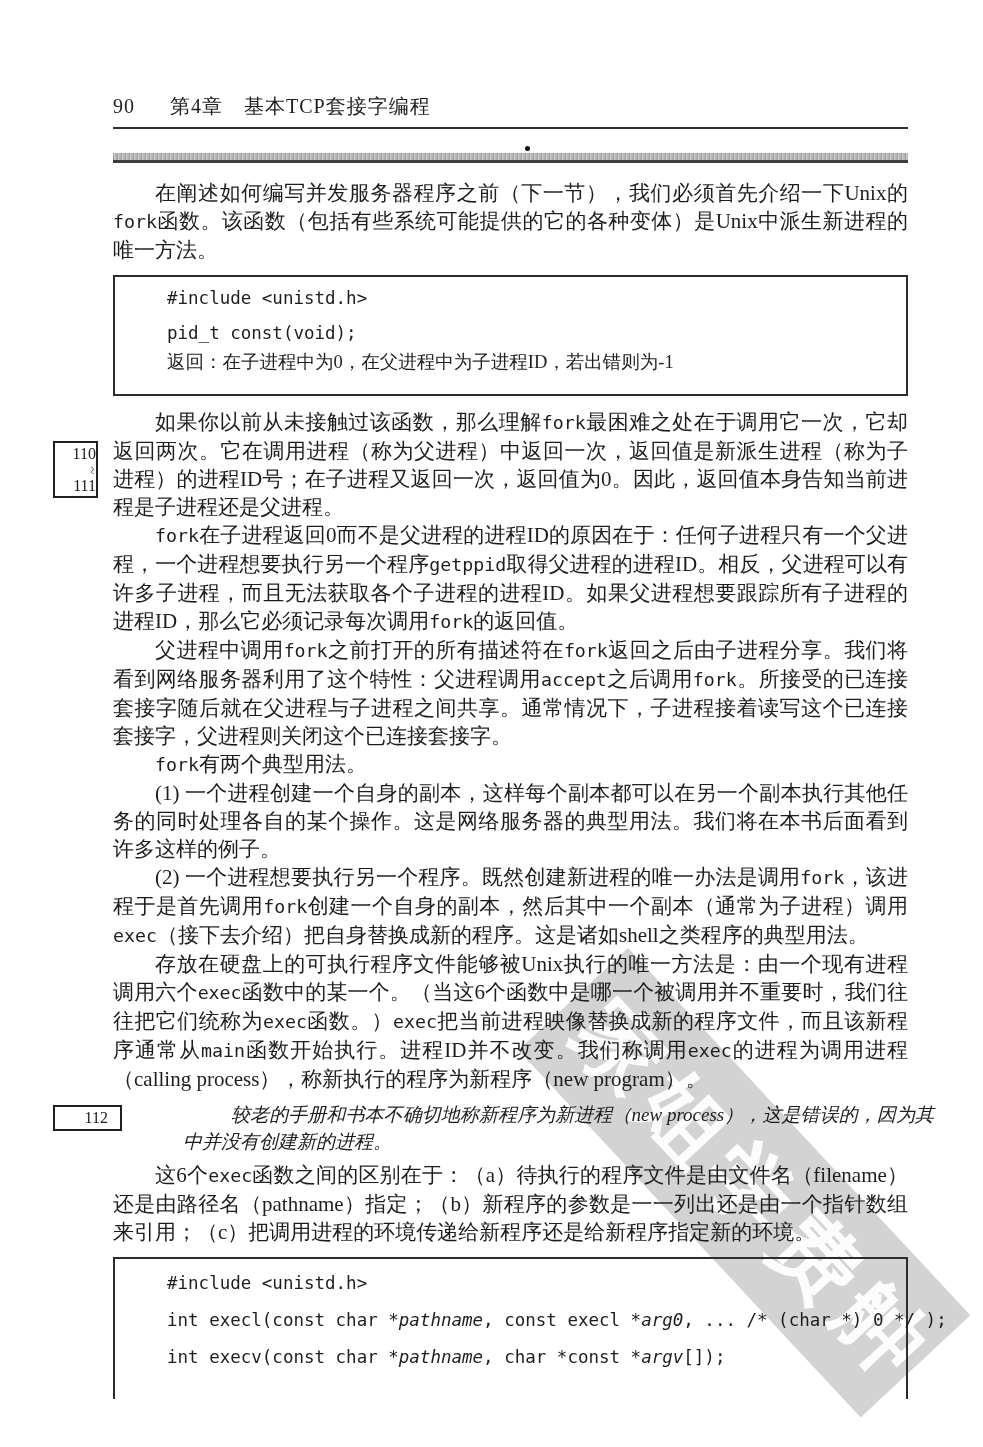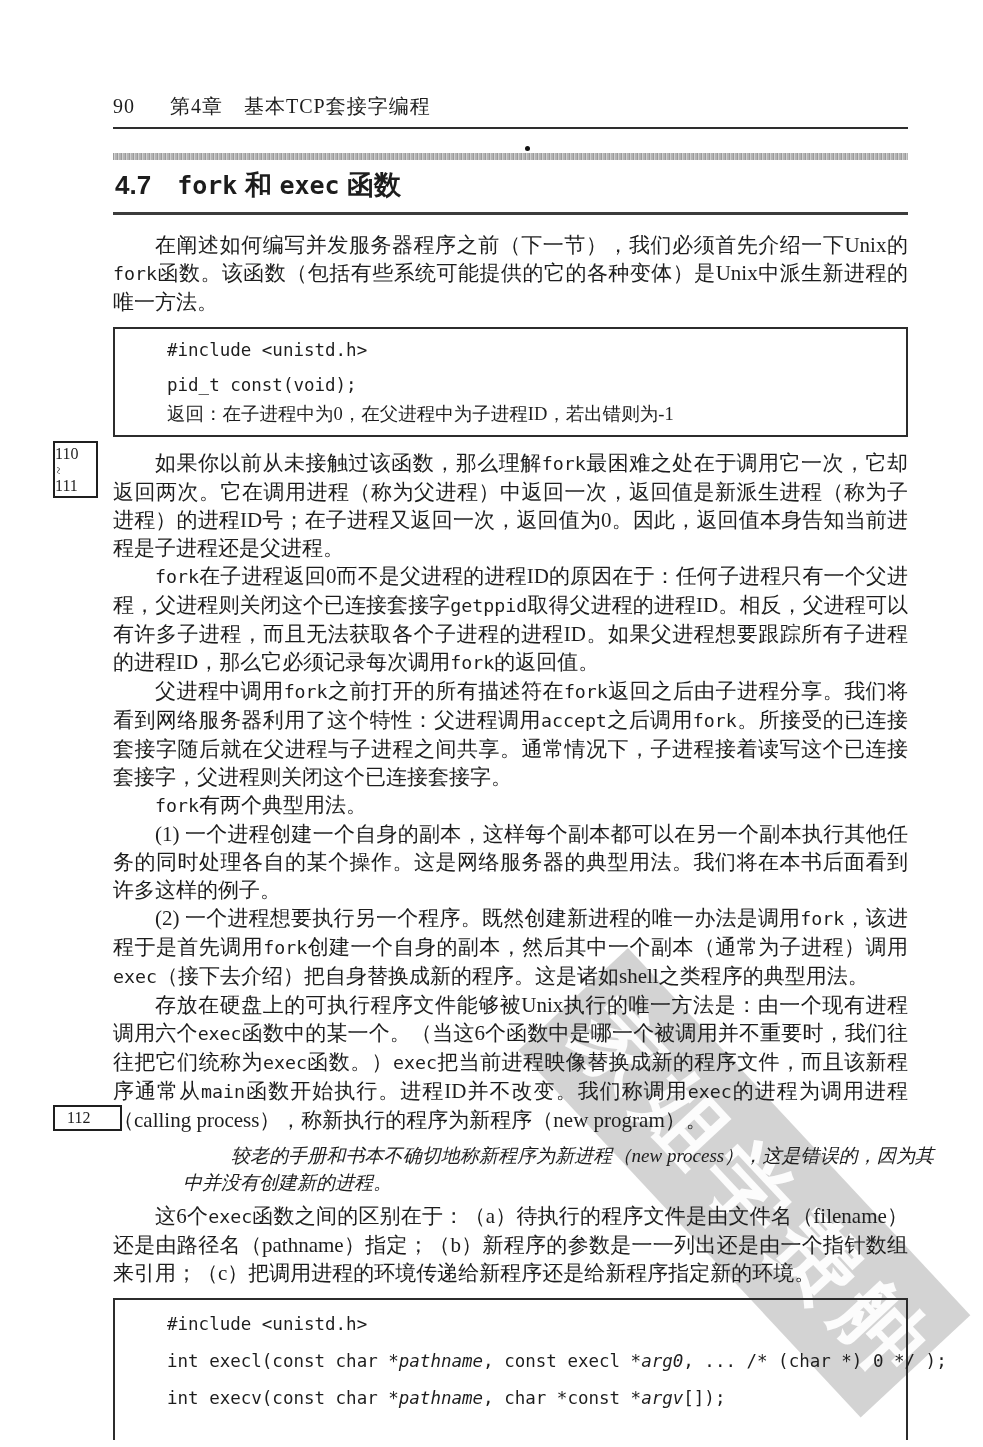--- a/index.html
+++ b/index.html
@@ -25,35 +25,35 @@
   .sec-rule{height:3px;background:#3c3c3c;}
 
   
   .para{font-size:21px;line-height:28px;text-align:justify;text-indent:42px;}
   .seg-c{font-family:"DejaVu Sans Mono",monospace;font-size:0.87em;}
   .seg-i{font-family:"DejaVu Sans Mono",monospace;font-style:italic;font-size:0.87em;}
   .first-para{margin-top:16px;}
 
   
   .codebox{border:2px solid #2c2c2c;margin-top:11px;margin-bottom:12px;
-    padding:11px 12px 9px 52px;font-family:"DejaVu Sans Mono",monospace;font-size:17.5px;}
+    padding:11px 12px 20px 52px;font-family:"DejaVu Sans Mono",monospace;font-size:17.5px;}
   .codebox .code-line{margin-bottom:13px;white-space:pre;min-height:22px;}
   .codebox .code-line:last-child{margin-bottom:0;}
   .codebox .code-line .seg-c,.codebox .code-line .seg-i{font-size:17.5px;}
   .code-return{text-align:left;font-family:"Liberation Serif",serif;font-size:18.5px;margin-top:4px;}
   .codebox2{margin-bottom:0;border-bottom:none;padding-bottom:30px;padding-top:14px;}
   .codebox2 .code-line{margin-bottom:15px;}
 
   
   .note{margin:8px 0 6px 70px;width:751px;font-size:19px;line-height:27px;
         font-style:italic;text-indent:48px;text-align:justify;}
 
   
   .margin-box{position:absolute;z-index:2;border:2px solid #1f1f1f;background:#fff;
-    width:41px;text-align:left;font-size:16px;font-family:"Liberation Serif",serif;}
+    width:41px;text-align:right;font-size:16px;font-family:"Liberation Serif",serif;}
   #mb-range{left:53px;top:441px;padding:3px 0 2px 0;line-height:16px;}
   #mb-single{left:53px;top:1105px;padding:2px 12px;line-height:18px;}
   .tilde{display:inline-block;transform:rotate(90deg);font-size:13px;line-height:9px;height:9px;}
 
   
   .watermark{position:absolute;z-index:0;left:628px;top:948px;width:478px;height:150px;
     transform:rotate(47deg);transform-origin:0 0;background:#c9c9c9;opacity:.8;
     display:flex;align-items:center;padding-left:24px;gap:10px;}
   .wm-glyph{color:#ffffff;font-size:86px;font-weight:bold;opacity:.95;
     font-family:"Liberation Serif",serif;}
@@ -87,38 +87,34 @@
 
     <div class="header-row">
       <span class="pagenum">90</span>
       <span class="chapter">第4章　基本TCP套接字编程</span>
     </div>
     <div class="header-rule"></div>
 
     <div class="sec-band">
       <span class="ink-dot"></span>
     </div>
-    <div class="sec-title-row">
-      <span class="sec-num">4.7</span>
-      <span class="sec-title"><span class="seg-c">fork</span><span class="seg-t"> 和 </span><span class="seg-c">exec</span><span class="seg-t"> 函数</span></span>
-    </div>
     <div class="sec-rule"></div>
 
     <div class="para first-para"><span class="seg-t">在阐述如何编写并发服务器程序之前（下一节），我们必须首先介绍一下Unix的</span><span class="seg-c">fork</span><span class="seg-t">函数。该函数（包括有些系统可能提供的它的各种变体）是Unix中派生新进程的唯一方法。</span></div>
 
     <div class="codebox">
       <div>
           <div class="code-line"><span class="seg-c">#include &lt;unistd.h&gt;</span></div>
           <div class="code-line"><span class="seg-c">pid_t const(void);</span></div>
         </div>
       <div class="code-return">返回：在子进程中为0，在父进程中为子进程ID，若出错则为-1</div>
     </div>
 
     <div class="para"><span class="seg-t">如果你以前从未接触过该函数，那么理解</span><span class="seg-c">fork</span><span class="seg-t">最困难之处在于调用它一次，它却返回两次。它在调用进程（称为父进程）中返回一次，返回值是新派生进程（称为子进程）的进程ID号；在子进程又返回一次，返回值为0。因此，返回值本身告知当前进程是子进程还是父进程。</span></div>
-    <div class="para"><span class="seg-c">fork</span><span class="seg-t">在子进程返回0而不是父进程的进程ID的原因在于：任何子进程只有一个父进程，父进程则关闭这个已连接套接字</span><span class="seg-c">getppid</span><span class="seg-t">取得父进程的进程ID。相反，父进程可以有许多子进程，而且无法获取各个子进程的进程ID。如果父进程想要跟踪所有子进程的进程ID，那么它必须记录每次调用</span><span class="seg-c">fork</span><span class="seg-t">的返回值。</span></div>
+    <div class="para"><span class="seg-c">fork</span><span class="seg-t">在子进程返回0而不是父进程的进程ID的原因在于：任何子进程只有一个父进程，一个进程想要执行另一个程序</span><span class="seg-c">getppid</span><span class="seg-t">取得父进程的进程ID。相反，父进程可以有许多子进程，而且无法获取各个子进程的进程ID。如果父进程想要跟踪所有子进程的进程ID，那么它必须记录每次调用</span><span class="seg-c">fork</span><span class="seg-t">的返回值。</span></div>
     <div class="para"><span class="seg-t">父进程中调用</span><span class="seg-c">fork</span><span class="seg-t">之前打开的所有描述符在</span><span class="seg-c">fork</span><span class="seg-t">返回之后由子进程分享。我们将看到网络服务器利用了这个特性：父进程调用</span><span class="seg-c">accept</span><span class="seg-t">之后调用</span><span class="seg-c">fork</span><span class="seg-t">。所接受的已连接套接字随后就在父进程与子进程之间共享。通常情况下，子进程接着读写这个已连接套接字，父进程则关闭这个已连接套接字。</span></div>
     <div class="para"><span class="seg-c">fork</span><span class="seg-t">有两个典型用法。</span></div>
     <div class="para"><span class="seg-t">(1) 一个进程创建一个自身的副本，这样每个副本都可以在另一个副本执行其他任务的同时处理各自的某个操作。这是网络服务器的典型用法。我们将在本书后面看到许多这样的例子。</span></div>
     <div class="para"><span class="seg-t">(2) 一个进程想要执行另一个程序。既然创建新进程的唯一办法是调用</span><span class="seg-c">fork</span><span class="seg-t">，该进程于是首先调用</span><span class="seg-c">fork</span><span class="seg-t">创建一个自身的副本，然后其中一个副本（通常为子进程）调用</span><span class="seg-c">exec</span><span class="seg-t">（接下去介绍）把自身替换成新的程序。这是诸如shell之类程序的典型用法。</span></div>
     <div class="para"><span class="seg-t">存放在硬盘上的可执行程序文件能够被Unix执行的唯一方法是：由一个现有进程调用六个</span><span class="seg-c">exec</span><span class="seg-t">函数中的某一个。（当这6个函数中是哪一个被调用并不重要时，我们往往把它们统称为</span><span class="seg-c">exec</span><span class="seg-t">函数。）</span><span class="seg-c">exec</span><span class="seg-t">把当前进程映像替换成新的程序文件，而且该新程序通常从</span><span class="seg-c">main</span><span class="seg-t">函数开始执行。进程ID并不改变。我们称调用</span><span class="seg-c">exec</span><span class="seg-t">的进程为调用进程（calling process），称新执行的程序为新程序（new program）。</span></div>
 
     <div class="note"><span class="seg-t">较老的手册和书本不确切地称新程序为新进程（new process），这是错误的，因为其中并没有创建新的进程。</span></div>
 
     <div class="para"><span class="seg-t">这6个</span><span class="seg-c">exec</span><span class="seg-t">函数之间的区别在于：（a）待执行的程序文件是由文件名（filename）还是由路径名（pathname）指定；（b）新程序的参数是一一列出还是由一个指针数组来引用；（c）把调用进程的环境传递给新程序还是给新程序指定新的环境。</span></div>
 

